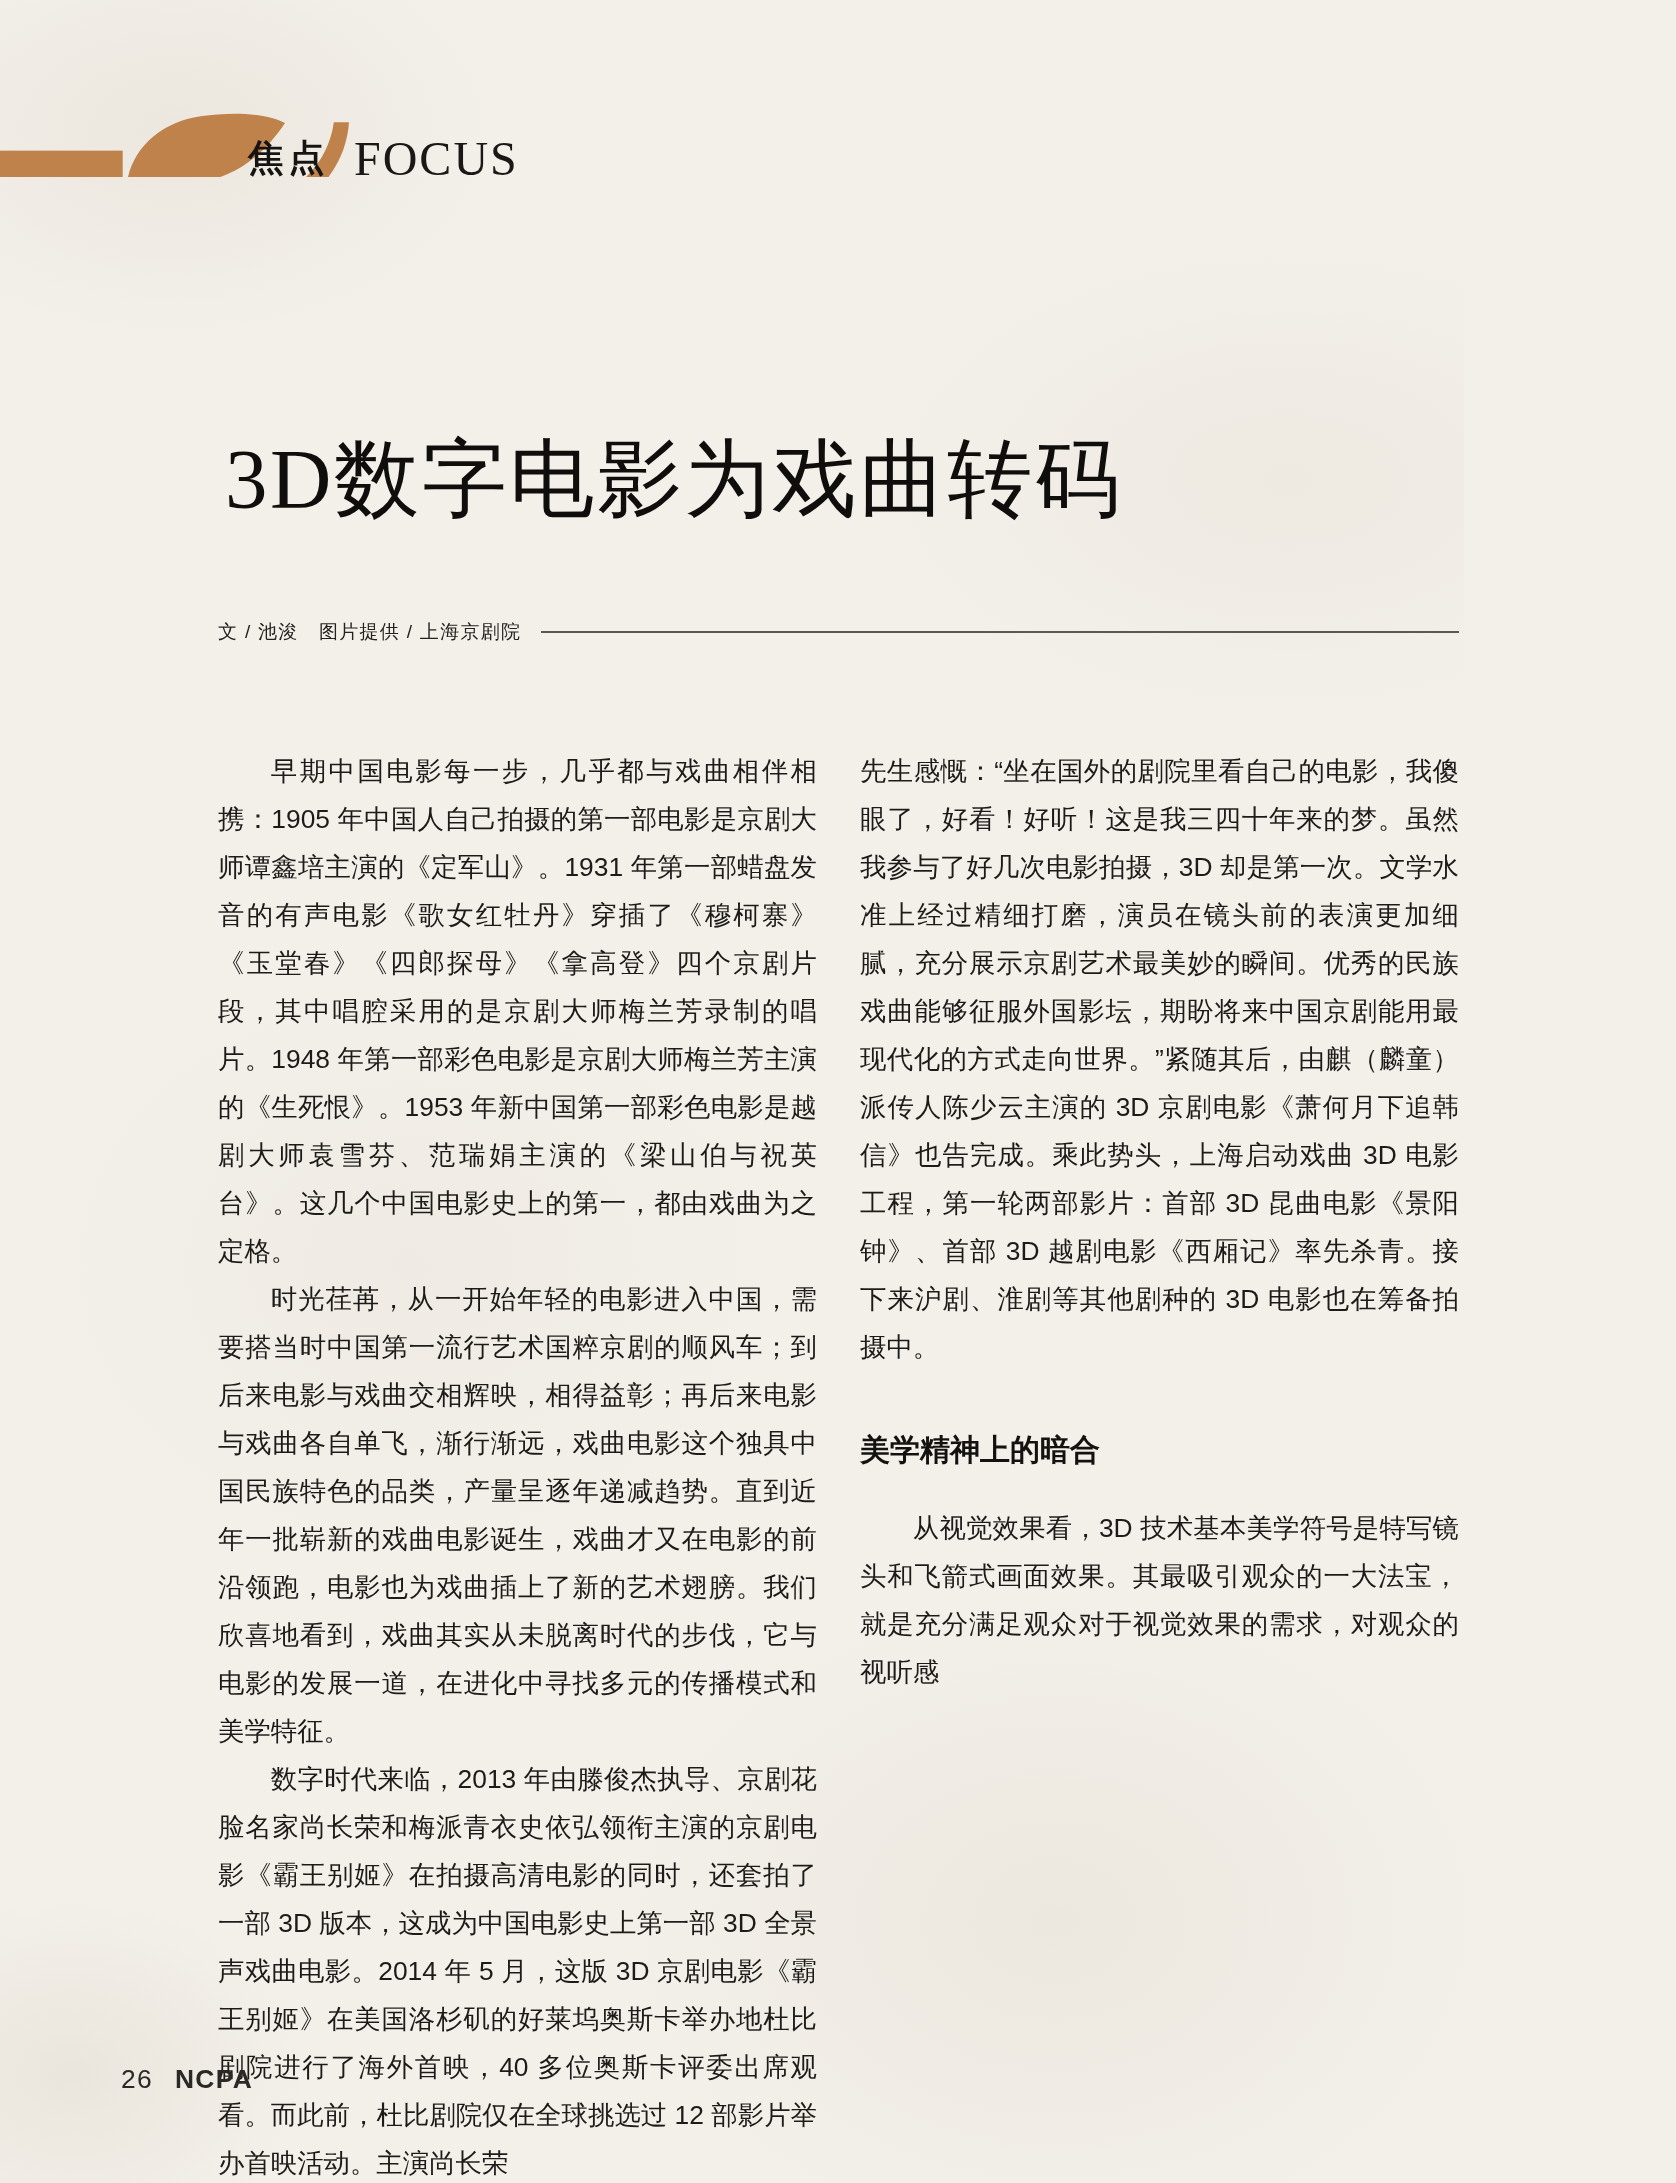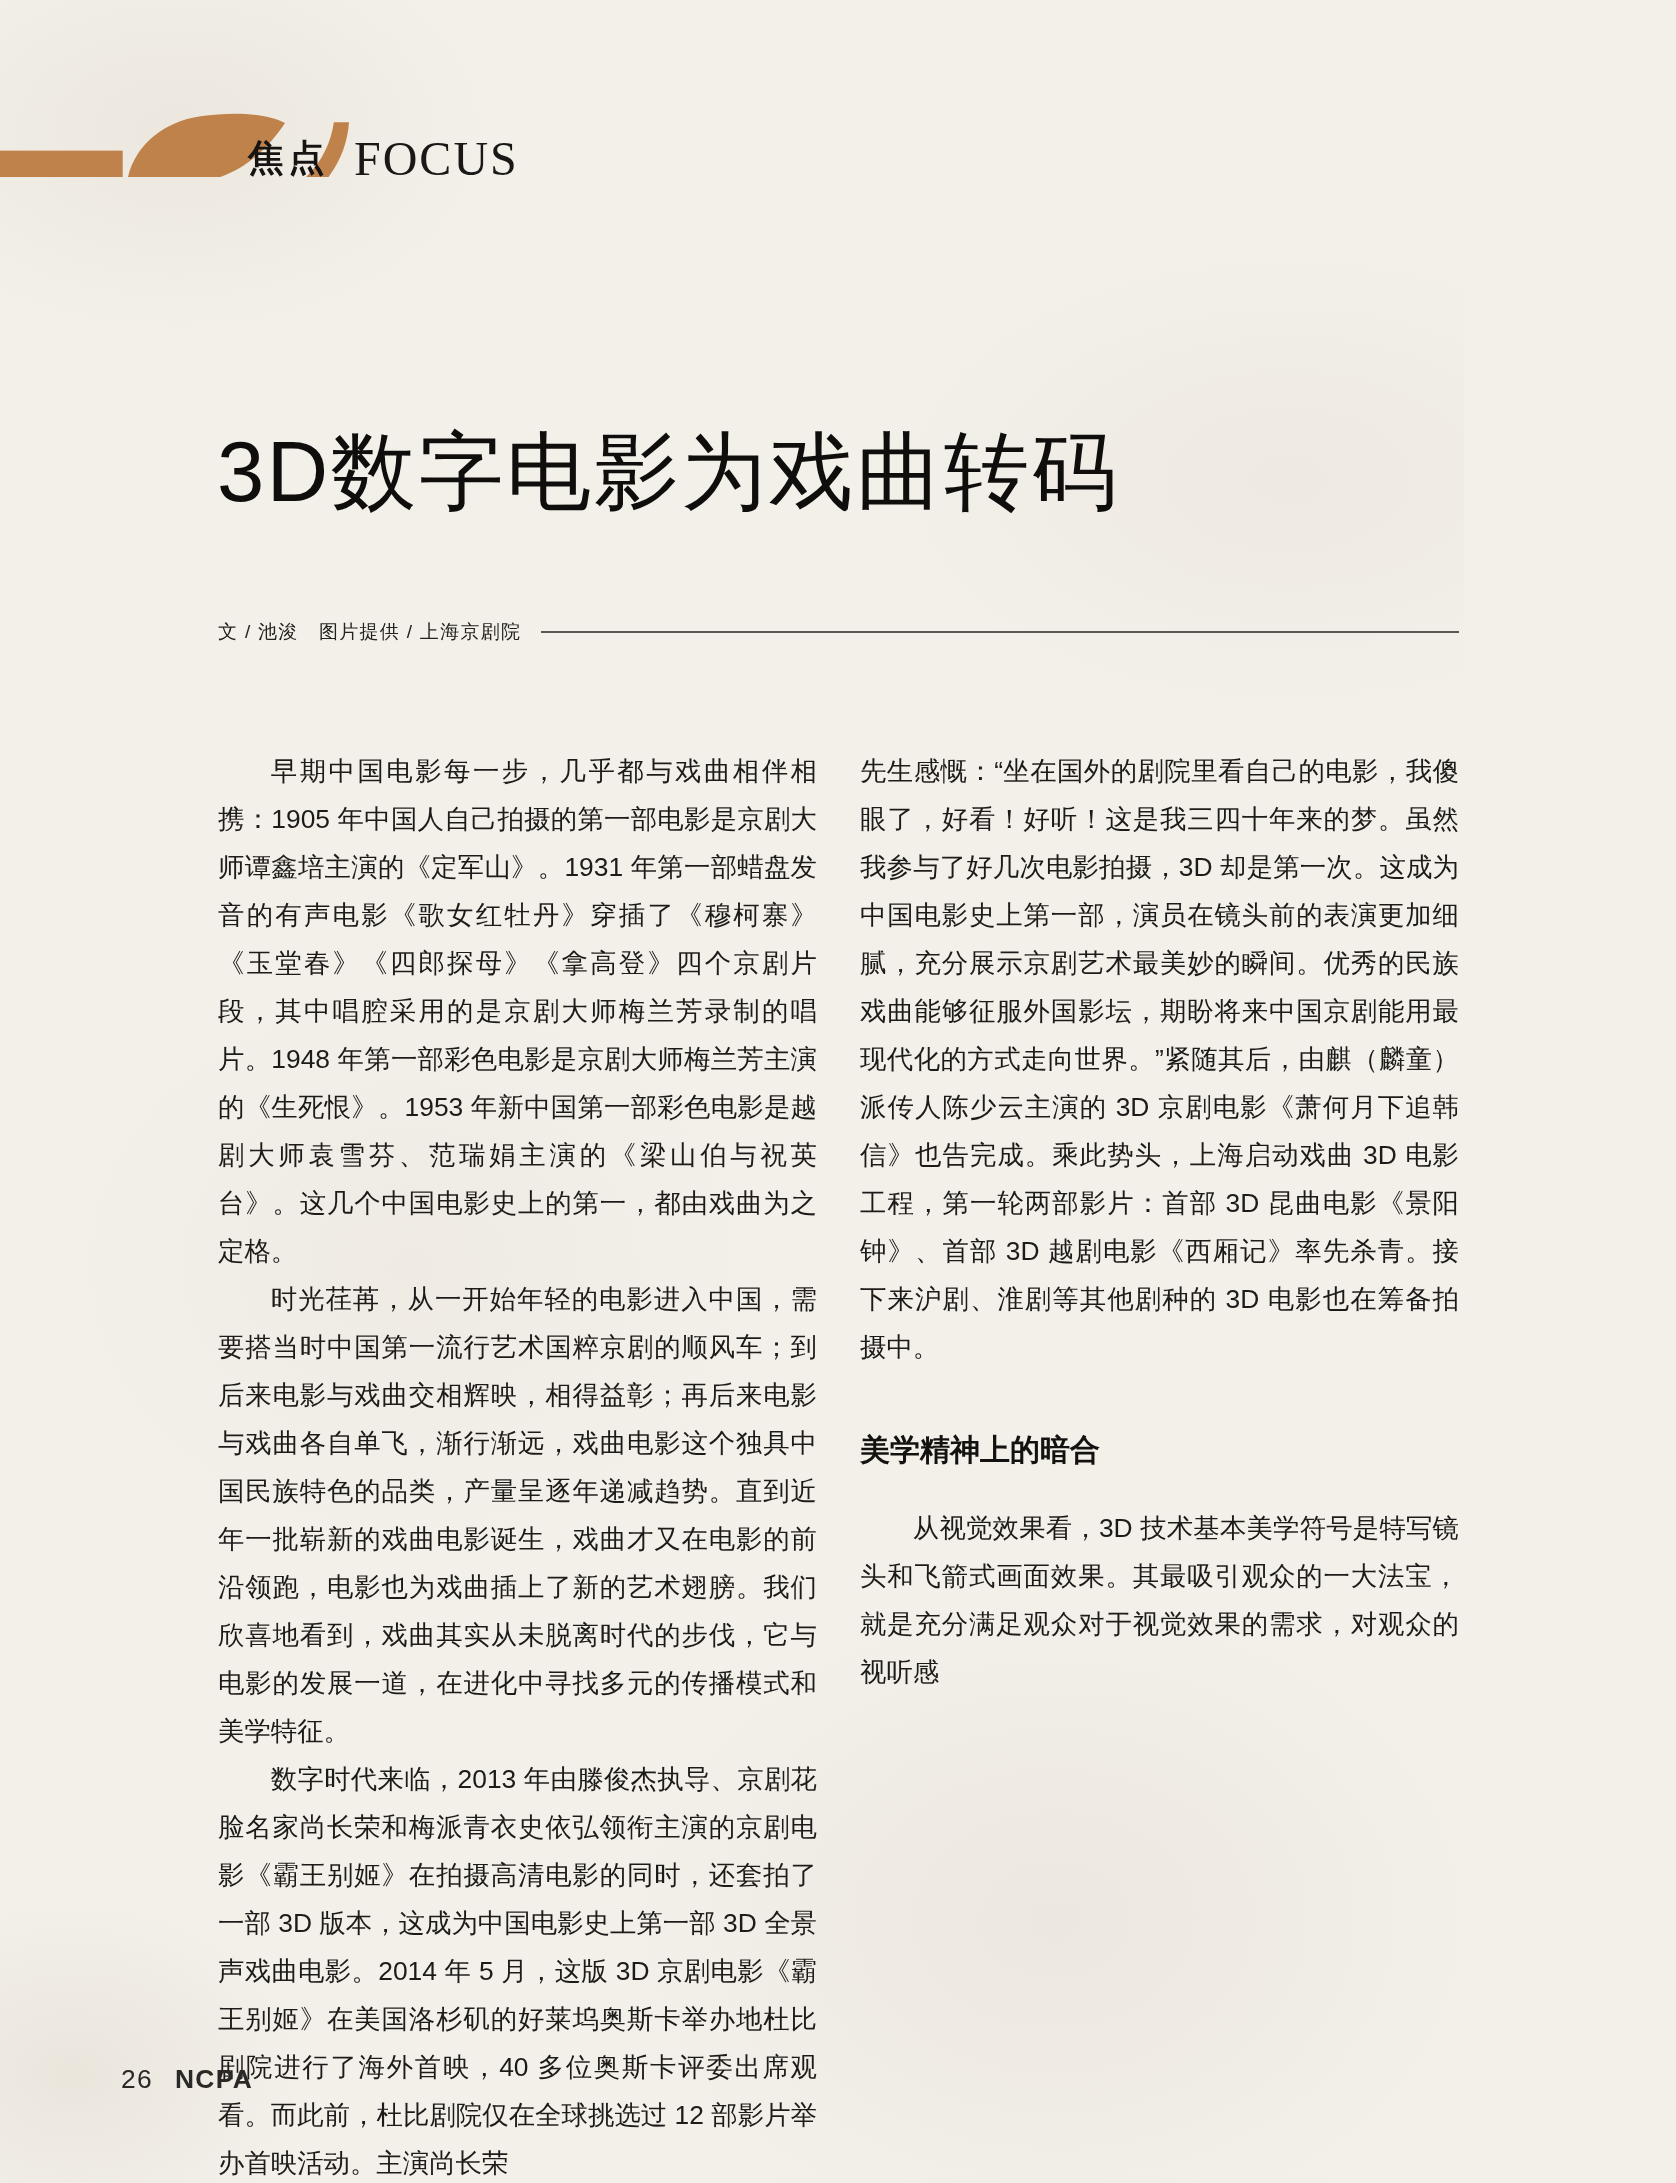--- a/index.html
+++ b/index.html
@@ -24,22 +24,22 @@
     position:absolute;left:248px;top:140px;
     font-size:36px;font-weight:800;letter-spacing:4.6px;color:#161412;line-height:1;
   }
   .section-en{
     position:absolute;left:354px;top:135px;
     font-family:"Liberation Serif","DejaVu Serif",serif;
     font-size:48px;letter-spacing:2px;color:#1a1816;line-height:1;
   }
   
   .article-title{
-    position:absolute;left:217px;top:423px;margin:0;
-    font-family:Liberation Sans, sans-serif;
+    position:absolute;left:217px;top:423px;margin:8px;
+    font-family:Liberation Serif, serif;
     font-weight:400;font-size:85px;letter-spacing:2.6px;color:#0f0e0c;line-height:1.15;
     white-space:nowrap;
   }
   .byline-row{
     position:absolute;left:218px;top:619px;width:1241px;
     display:flex;align-items:center;gap:20px;
   }
   .byline-text{font-size:19px;color:#24221f;letter-spacing:1.3px;white-space:nowrap;}
   .byline-rule{flex:1;height:2.6px;background:#5a5855;}
   
@@ -84,21 +84,21 @@
     <span class="byline-rule"></span>
   </div>
 
   <div class="col col-left">
     <p class="indent">早期中国电影每一步，几乎都与戏曲相伴相携：1905 年中国人自己拍摄的第一部电影是京剧大师谭鑫培主演的《定军山》。1931 年第一部蜡盘发音的有声电影《歌女红牡丹》穿插了《穆柯寨》《玉堂春》《四郎探母》《拿高登》四个京剧片段，其中唱腔采用的是京剧大师梅兰芳录制的唱片。1948 年第一部彩色电影是京剧大师梅兰芳主演的《生死恨》。1953 年新中国第一部彩色电影是越剧大师袁雪芬、范瑞娟主演的《梁山伯与祝英台》。这几个中国电影史上的第一，都由戏曲为之定格。</p>
     <p class="indent">时光荏苒，从一开始年轻的电影进入中国，需要搭当时中国第一流行艺术国粹京剧的顺风车；到后来电影与戏曲交相辉映，相得益彰；再后来电影与戏曲各自单飞，渐行渐远，戏曲电影这个独具中国民族特色的品类，产量呈逐年递减趋势。直到近年一批崭新的戏曲电影诞生，戏曲才又在电影的前沿领跑，电影也为戏曲插上了新的艺术翅膀。我们欣喜地看到，戏曲其实从未脱离时代的步伐，它与电影的发展一道，在进化中寻找多元的传播模式和美学特征。</p>
     <p class="indent">数字时代来临，2013 年由滕俊杰执导、京剧花脸名家尚长荣和梅派青衣史依弘领衔主演的京剧电影《霸王别姬》在拍摄高清电影的同时，还套拍了一部 3D 版本，这成为中国电影史上第一部 3D 全景声戏曲电影。2014 年 5 月，这版 3D 京剧电影《霸王别姬》在美国洛杉矶的好莱坞奥斯卡举办地杜比剧院进行了海外首映，40 多位奥斯卡评委出席观看。而此前，杜比剧院仅在全球挑选过 12 部影片举办首映活动。主演尚长荣</p>
   </div>
 
   <div class="col col-right">
-    <p>先生感慨：“坐在国外的剧院里看自己的电影，我傻眼了，好看！好听！这是我三四十年来的梦。虽然我参与了好几次电影拍摄，3D 却是第一次。这成为中国电影史上第一部，演员在镜头前的表演更加细腻，充分展示京剧艺术最美妙的瞬间。优秀的民族戏曲能够征服外国影坛，期盼将来中国京剧能用最现代化的方式走向世界。”紧随其后，由麒（麟童）派传人陈少云主演的 3D 京剧电影《萧何月下追韩信》也告完成。乘此势头，上海启动戏曲 3D 电影工程，第一轮两部影片：首部 3D 昆曲电影《景阳钟》、首部 3D 越剧电影《西厢记》率先杀青。接下来沪剧、淮剧等其他剧种的 3D 电影也在筹备拍摄中。</p>
+    <p>先生感慨：“坐在国外的剧院里看自己的电影，我傻眼了，好看！好听！这是我三四十年来的梦。虽然我参与了好几次电影拍摄，3D 却是第一次。文学水准上经过精细打磨，演员在镜头前的表演更加细腻，充分展示京剧艺术最美妙的瞬间。优秀的民族戏曲能够征服外国影坛，期盼将来中国京剧能用最现代化的方式走向世界。”紧随其后，由麒（麟童）派传人陈少云主演的 3D 京剧电影《萧何月下追韩信》也告完成。乘此势头，上海启动戏曲 3D 电影工程，第一轮两部影片：首部 3D 昆曲电影《景阳钟》、首部 3D 越剧电影《西厢记》率先杀青。接下来沪剧、淮剧等其他剧种的 3D 电影也在筹备拍摄中。</p>
     <h2>美学精神上的暗合</h2>
     <p class="indent">从视觉效果看，3D 技术基本美学符号是特写镜头和飞箭式画面效果。其最吸引观众的一大法宝，就是充分满足观众对于视觉效果的需求，对观众的视听感</p>
   </div>
 
   <div class="footer">
     <span>26</span><span class="brand">NCPA</span>
   </div>
 
 </div>
 

